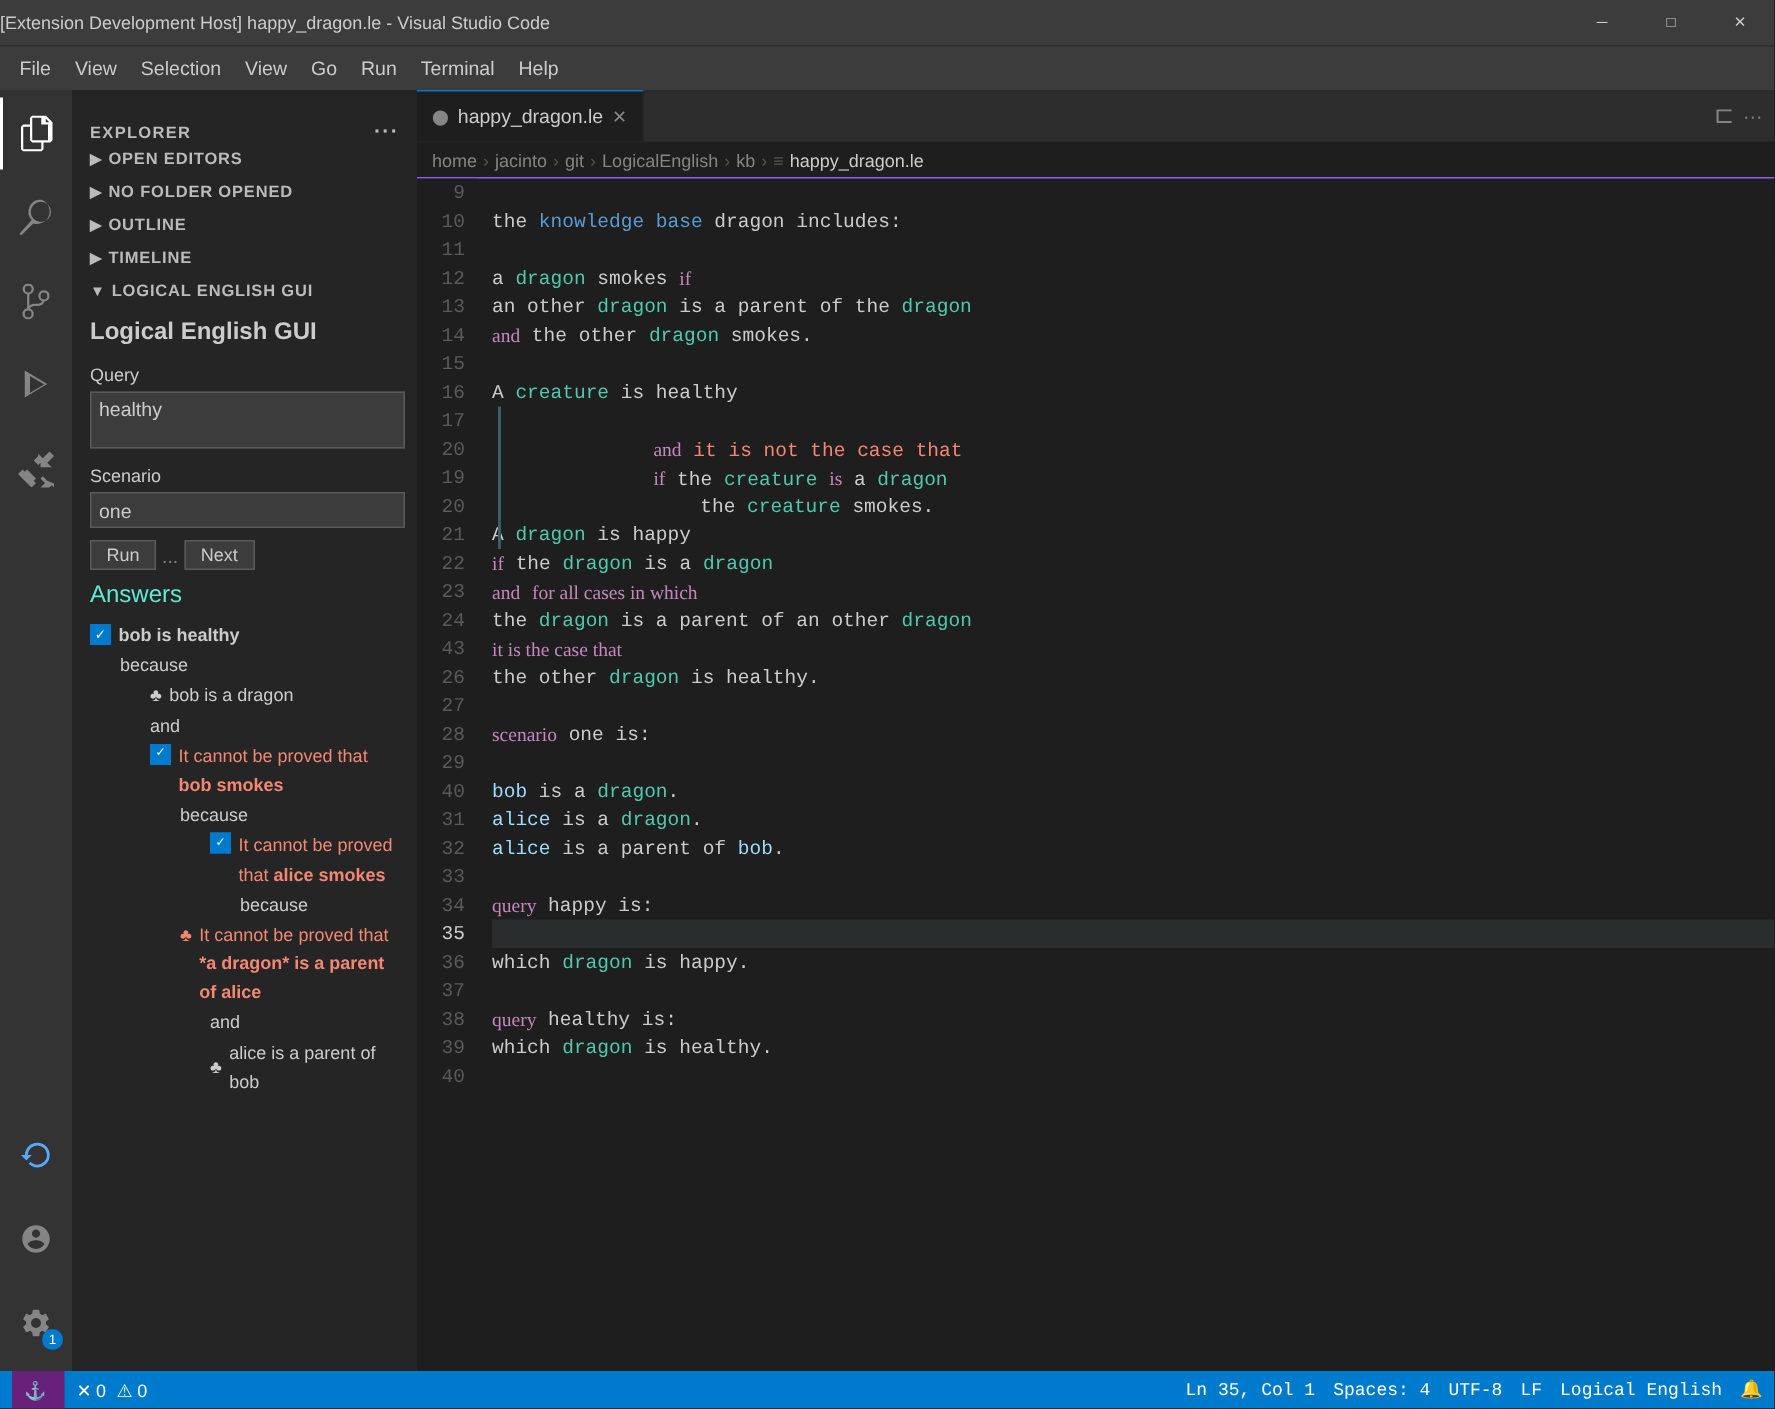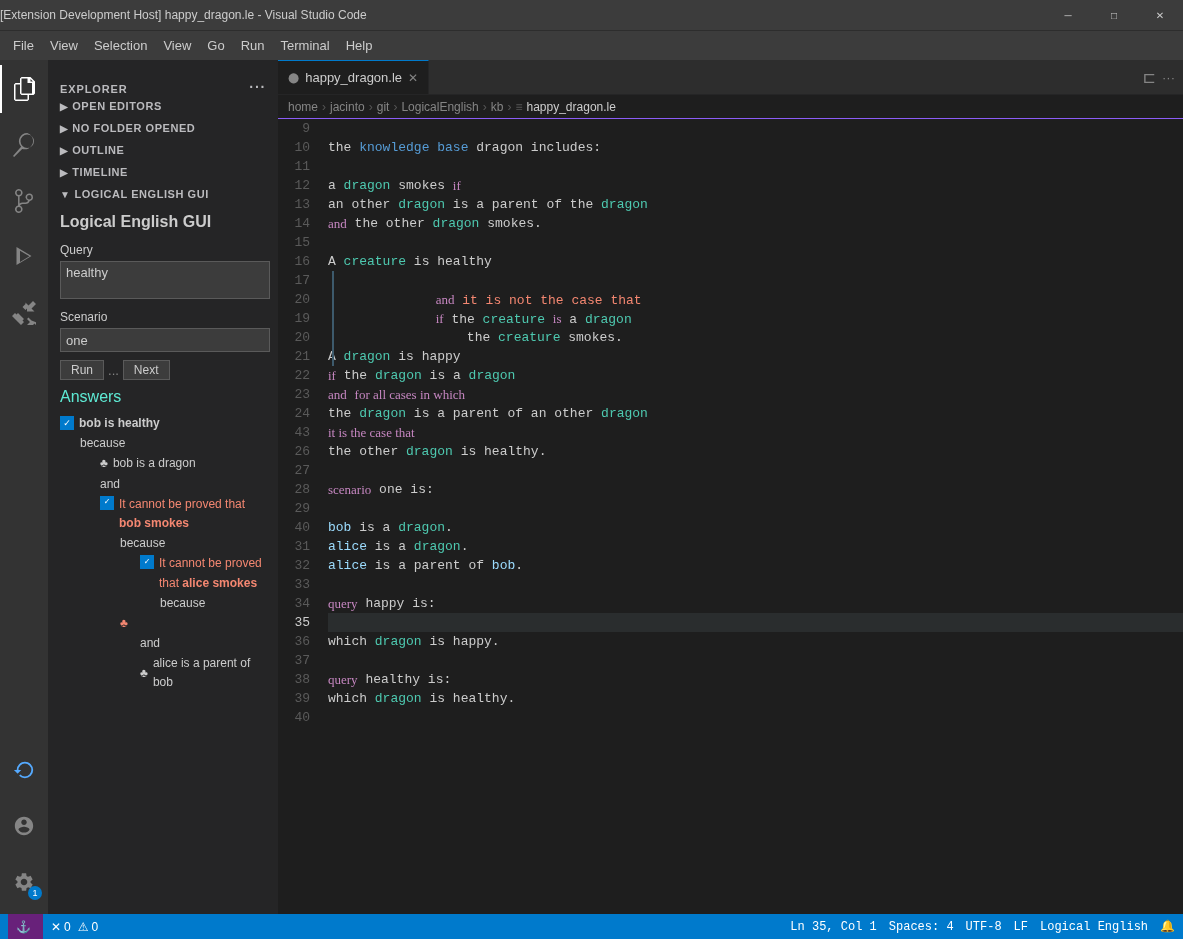--- a/index.html
+++ b/index.html
@@ -535,20 +535,21 @@
           <div class="check-box checked-small" style="margin-top:1px">✓</div>
           <span class="red-text">It cannot be proved that <strong>alice smokes</strong></span>
         </div>
 
         <div class="tree-line indent5">
           <span>because</span>
         </div>
 
         <div class="tree-line indent5" style="display:flex;align-items:flex-start;gap:5px;padding-left:60px">
           <span class="red-text">♣</span>
+          <span class="red-text">It cannot be proved that <strong>*a dragon* is a parent of alice</strong></span>
         </div>
 
         <div class="tree-line indent4">
           <span>and</span>
         </div>
 
         <div class="tree-line indent4" style="display:flex;align-items:center;gap:5px">
           <span>♣</span>
           <span>alice is a parent of bob</span>
         </div>

